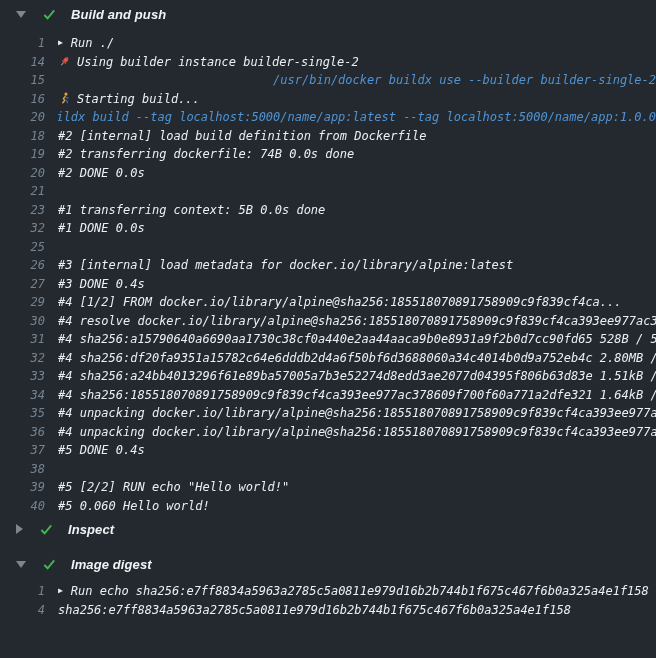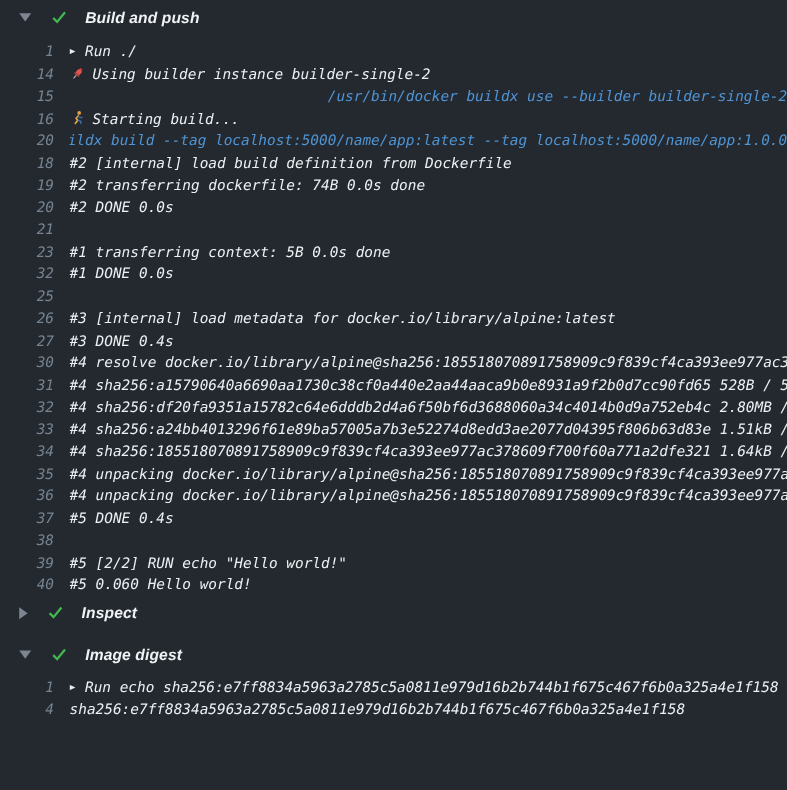--- a/index.html
+++ b/index.html
@@ -79,20 +79,21 @@
         <div class="row"><a class="num">20</a><div class="txt cmd"><span>/usr/bin/docker buildx build --tag localhost:5000/name/app:latest --tag localhost:5000/name/app:1.0.0</span></div></div>
         <div class="row"><a class="num">18</a><div class="txt"><span>#2 [internal] load build definition from Dockerfile</span></div></div>
         <div class="row"><a class="num">19</a><div class="txt"><span>#2 transferring dockerfile: 74B 0.0s done</span></div></div>
         <div class="row"><a class="num">20</a><div class="txt"><span>#2 DONE 0.0s</span></div></div>
         <div class="row"><a class="num">21</a><div class="txt"><span></span></div></div>
         <div class="row"><a class="num">23</a><div class="txt"><span>#1 transferring context: 5B 0.0s done</span></div></div>
         <div class="row"><a class="num">32</a><div class="txt"><span>#1 DONE 0.0s</span></div></div>
         <div class="row"><a class="num">25</a><div class="txt"><span></span></div></div>
         <div class="row"><a class="num">26</a><div class="txt"><span>#3 [internal] load metadata for docker.io/library/alpine:latest</span></div></div>
         <div class="row"><a class="num">27</a><div class="txt"><span>#3 DONE 0.4s</span></div></div>
+        <div class="row"><a class="num">29</a><div class="txt"><span>#4 [1/2] FROM docker.io/library/alpine@sha256:185518070891758909c9f839cf4ca...</span></div></div>
         <div class="row"><a class="num">30</a><div class="txt"><span>#4 resolve docker.io/library/alpine@sha256:185518070891758909c9f839cf4ca393ee977ac378609f700f60a771a2dfe321</span></div></div>
         <div class="row"><a class="num">31</a><div class="txt"><span>#4 sha256:a15790640a6690aa1730c38cf0a440e2aa44aaca9b0e8931a9f2b0d7cc90fd65 528B / 528B done</span></div></div>
         <div class="row"><a class="num">32</a><div class="txt"><span>#4 sha256:df20fa9351a15782c64e6dddb2d4a6f50bf6d3688060a34c4014b0d9a752eb4c 2.80MB / 2.80MB done</span></div></div>
         <div class="row"><a class="num">33</a><div class="txt"><span>#4 sha256:a24bb4013296f61e89ba57005a7b3e52274d8edd3ae2077d04395f806b63d83e 1.51kB / 1.51kB done</span></div></div>
         <div class="row"><a class="num">34</a><div class="txt"><span>#4 sha256:185518070891758909c9f839cf4ca393ee977ac378609f700f60a771a2dfe321 1.64kB / 1.64kB done</span></div></div>
         <div class="row"><a class="num">35</a><div class="txt"><span>#4 unpacking docker.io/library/alpine@sha256:185518070891758909c9f839cf4ca393ee977ac378609f700f60a771a2dfe321</span></div></div>
         <div class="row"><a class="num">36</a><div class="txt"><span>#4 unpacking docker.io/library/alpine@sha256:185518070891758909c9f839cf4ca393ee977ac378609f700f60a771a2dfe321</span></div></div>
         <div class="row"><a class="num">37</a><div class="txt"><span>#5 DONE 0.4s</span></div></div>
         <div class="row"><a class="num">38</a><div class="txt"><span></span></div></div>
         <div class="row"><a class="num">39</a><div class="txt"><span>#5 [2/2] RUN echo "Hello world!"</span></div></div>

